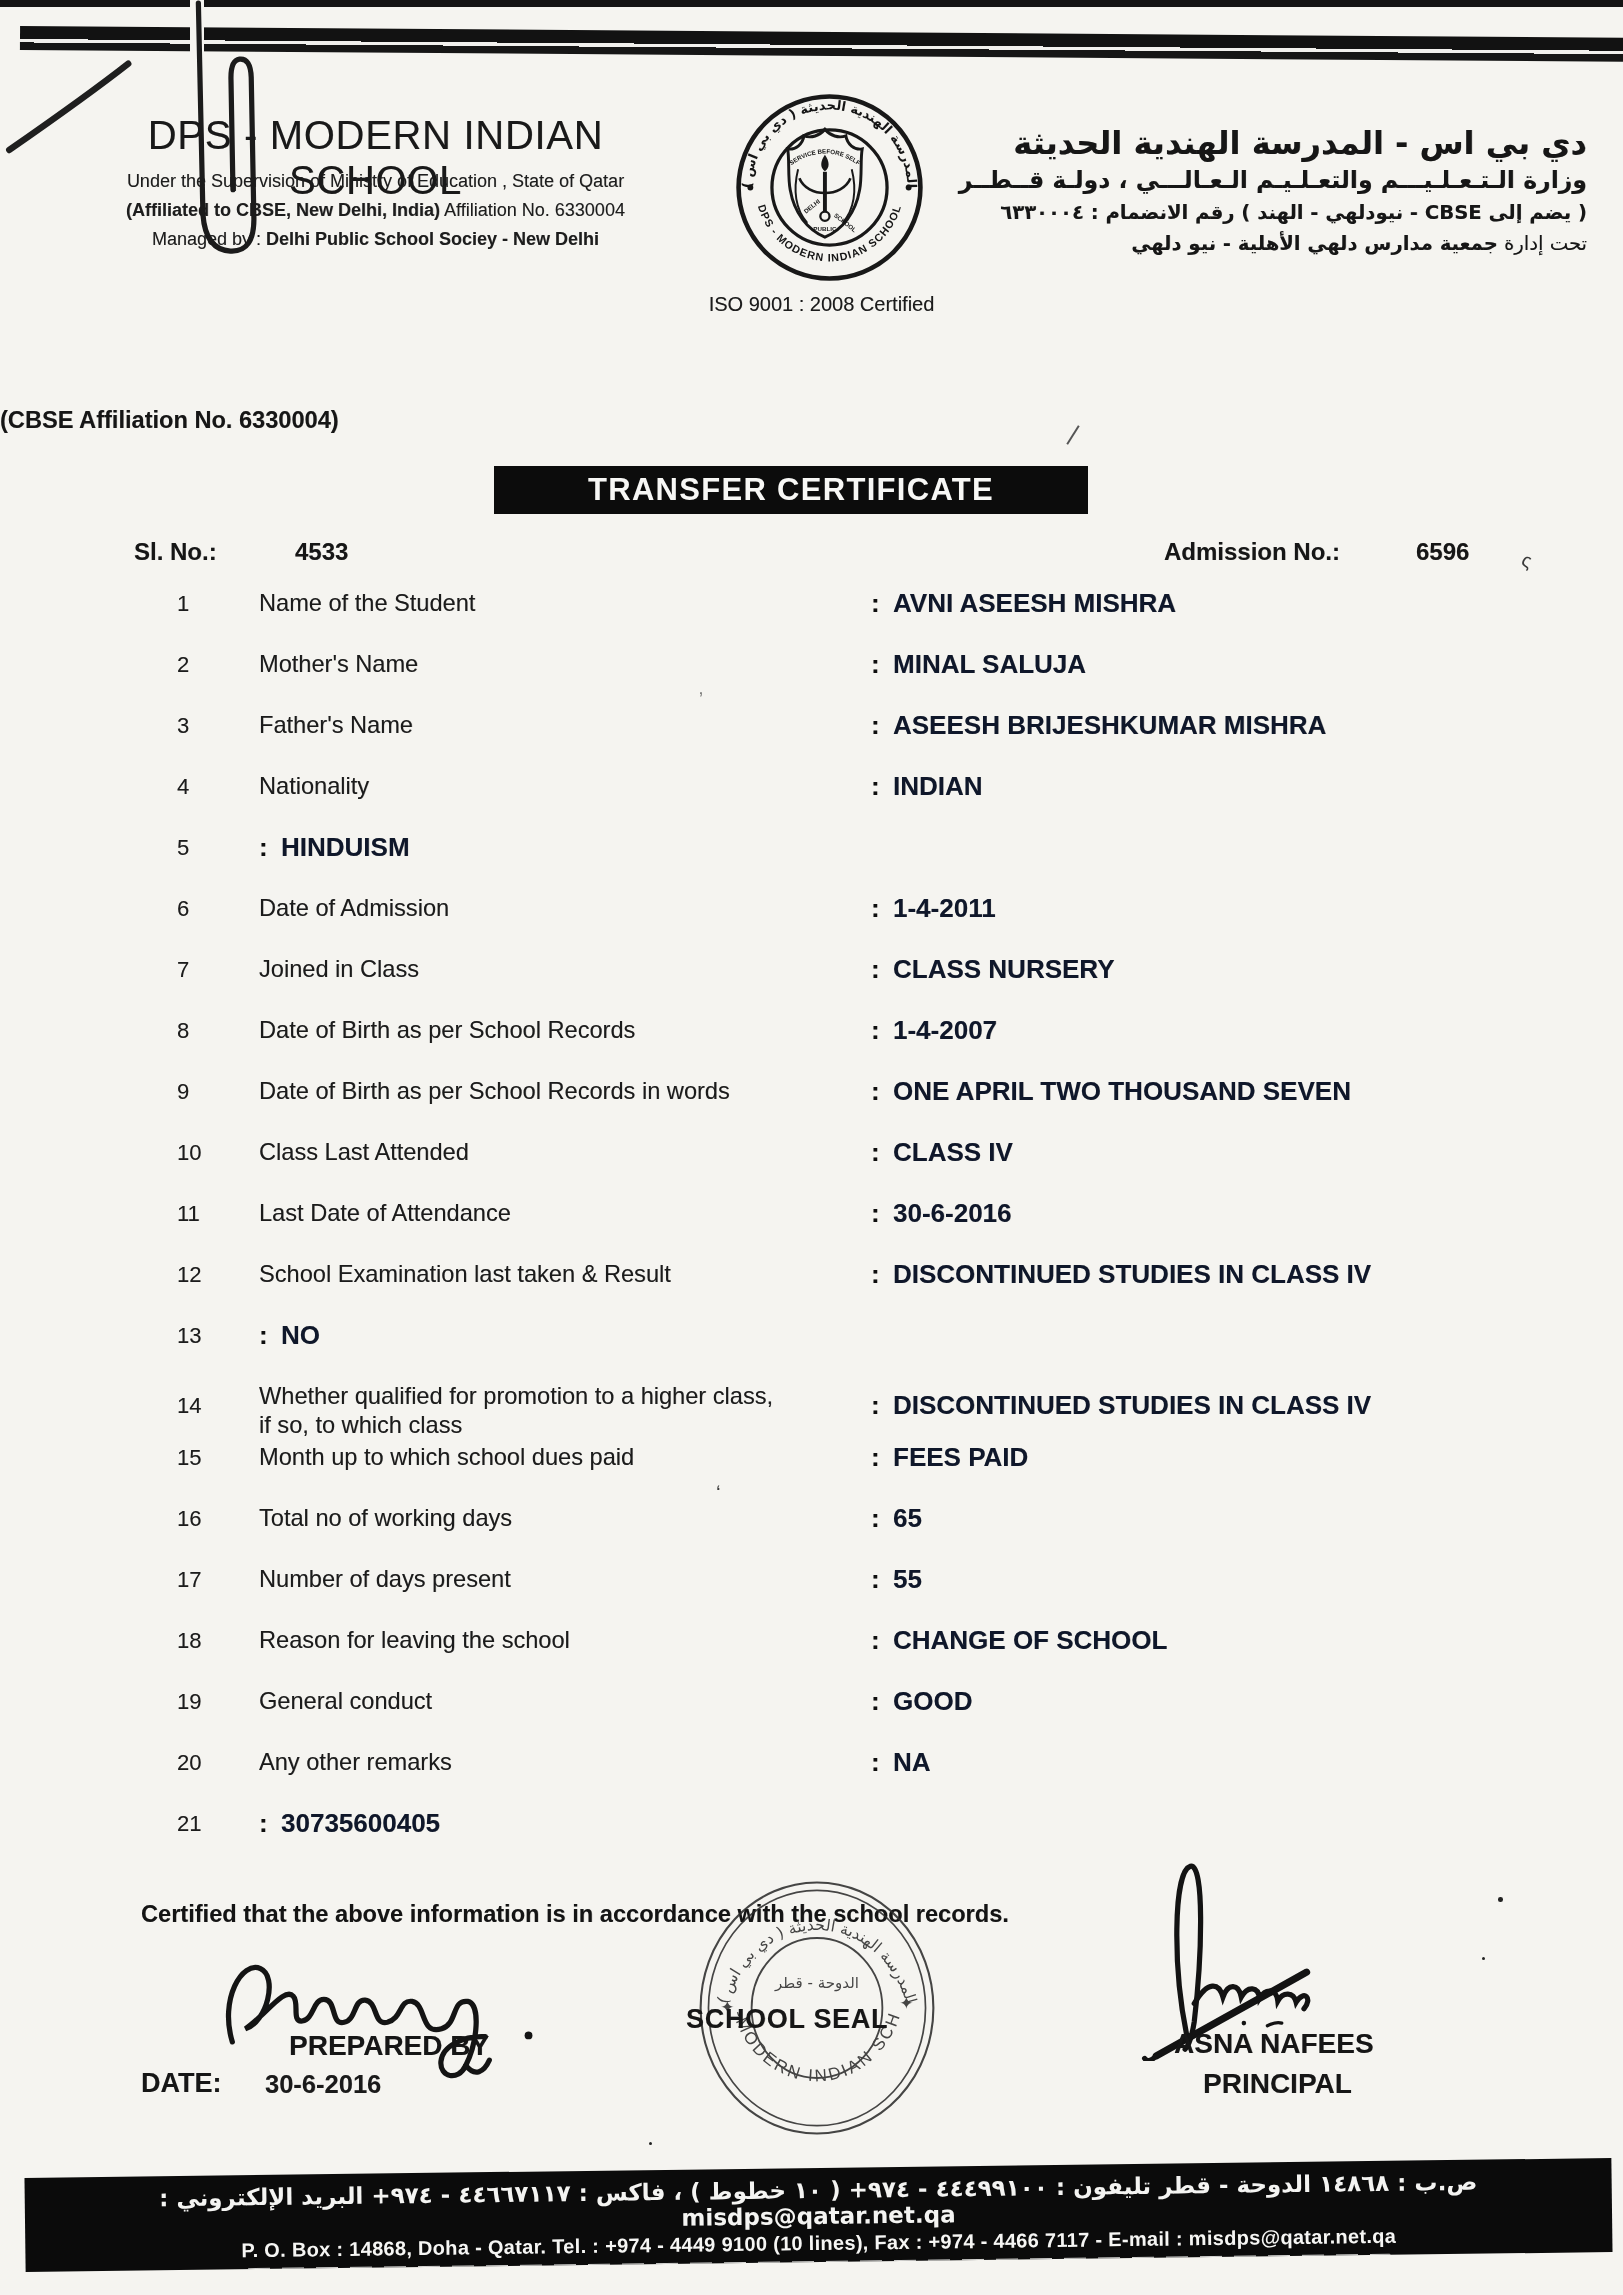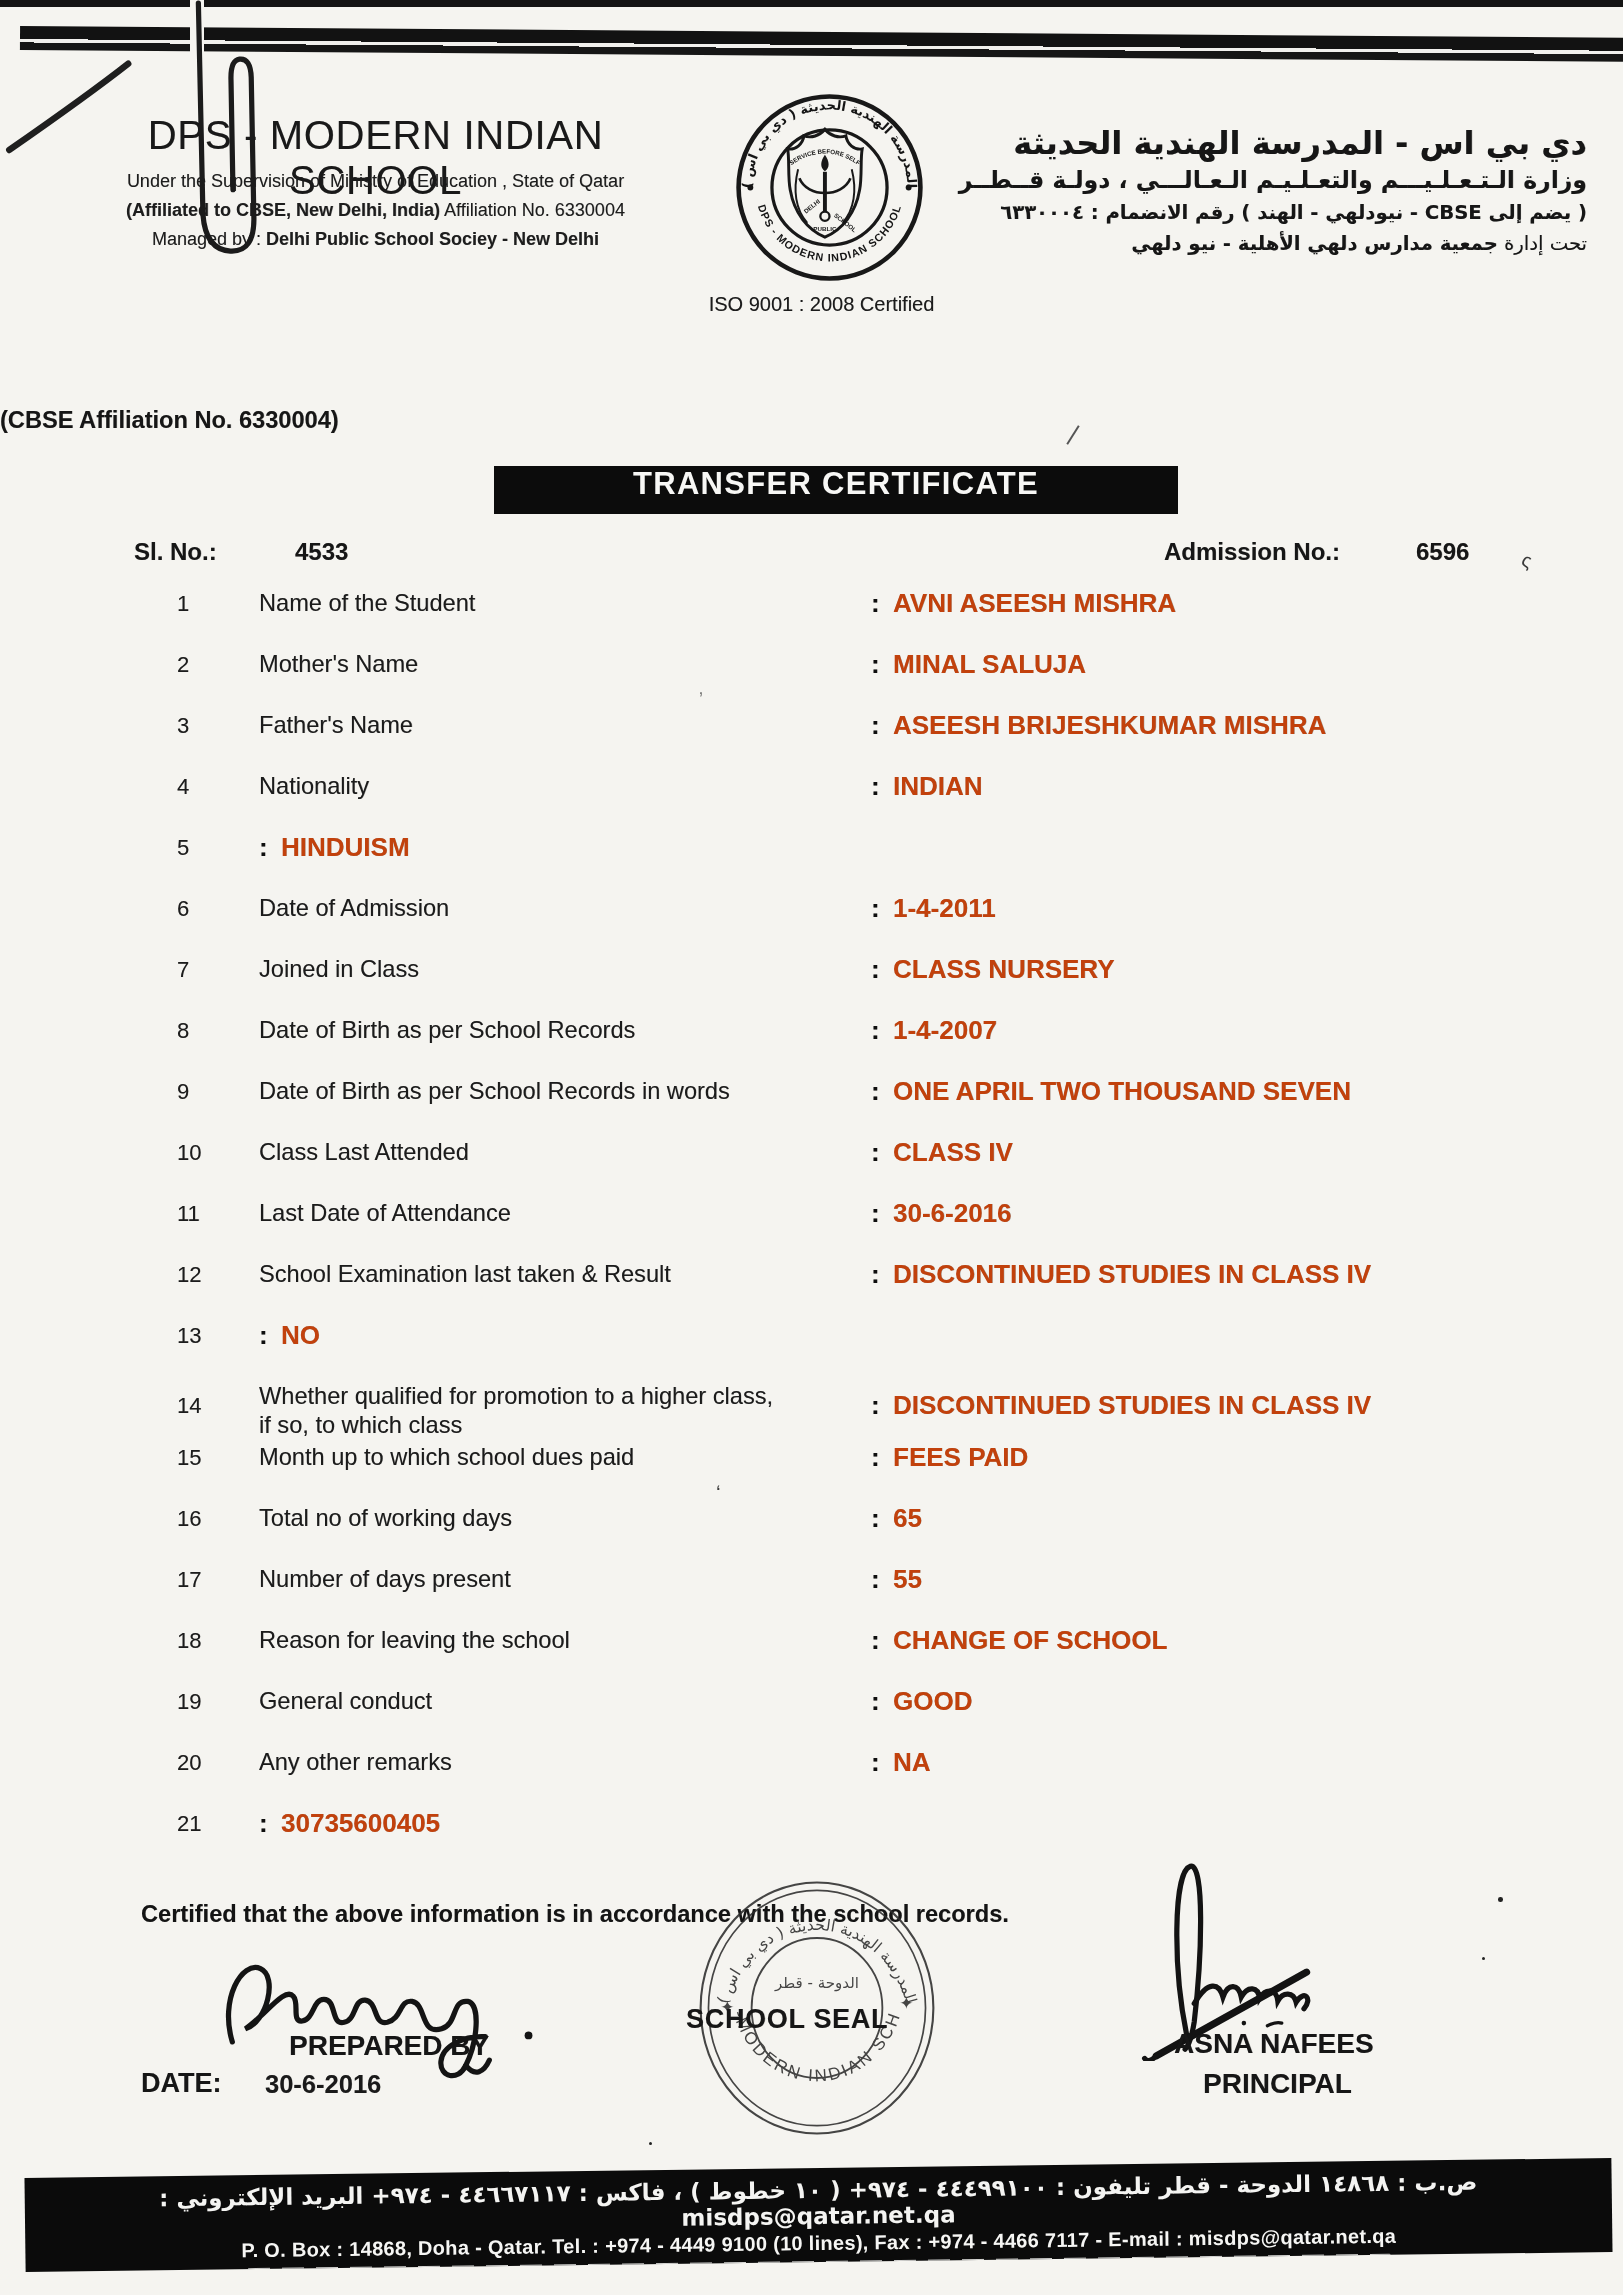--- a/index.html
+++ b/index.html
@@ -22,33 +22,33 @@
   .sub3{top:229px;}
   .crest{left:734px;top:92px;z-index:1;}
   .iso-line{left:694px;top:293px;width:255px;text-align:center;font-size:20px;color:#1b1b1b;}
   .hdr-right{right:37px;top:124px;width:655px;text-align:right;}
   .ar1{font-size:32px;font-weight:bold;line-height:39px;}
   .ar2{font-size:23.6px;font-weight:bold;line-height:34px;}
   .ar3{font-size:19.6px;font-weight:bold;line-height:31px;}
   .ar4{font-size:19.6px;line-height:31px;}
   
   .cbse-line{left:0;top:407px;width:1624px;text-align:left;font-size:23.6px;font-weight:bold;}
-  .title-banner{left:494px;top:466px;width:684px;height:48px;background:#0c0c0c;
-                display:flex;justify-content:center;z-index:1;}
+  .title-banner{left:494px;top:466px;width:594px;height:48px;background:#0c0c0c;
+                display:flex;align-items:center;justify-content:center;z-index:1;}
   .title-banner span{color:#f7f7f5;font-size:31px;font-weight:bold;letter-spacing:1.3px;}
   .slno-row{left:0;top:538px;width:1624px;height:33px;font-size:24px;font-weight:bold;}
   .slno-label{left:134px;} .slno-value{left:295px;}
   .adm-label{left:1164px;} .adm-value{left:1416px;}
   
   .rows{left:0;top:589px;width:1624px;}
   .row{display:flex;align-items:flex-start;min-height:61px;padding-left:177px;}
   .row .no{width:82px;font-size:22px;line-height:29px;color:#1c1c1c;}
   .row .lbl{width:612px;font-size:23.6px;line-height:29px;color:#1b1b1b;}
   .row .colon{width:22px;font-size:26px;line-height:29px;font-weight:bold;color:#0e0e0e;}
-  .row .val{flex:1;font-size:26px;line-height:29px;font-weight:bold;color:#c2410c;}
+  .row .val{flex:1;font-size:26px;line-height:29px;font-weight:bold;color:#0f172a;}
   .row.two-line .no,.row.two-line .colon,.row.two-line .val{margin-top:9px;}
   
   .certified-line{left:141px;top:1901px;font-size:23.6px;font-weight:bold;color:#141414;}
   .prepared-by{left:289px;top:2030px;font-size:28px;font-weight:bold;}
   .date-label{left:141px;top:2068px;font-size:27px;font-weight:bold;}
   .date-value{left:265px;top:2070px;font-size:25.5px;font-weight:bold;color:#1a1a1a;}
   .school-seal-label{left:686px;top:2004px;font-size:27px;font-weight:bold;letter-spacing:0.7px;z-index:4;}
   .principal-name{left:1174px;top:2028px;font-size:28px;font-weight:bold;z-index:4;}
   .principal-title{left:1203px;top:2068px;font-size:28px;font-weight:bold;z-index:4;}
   .stamp{left:686px;top:1872px;z-index:3;opacity:0.88;}

